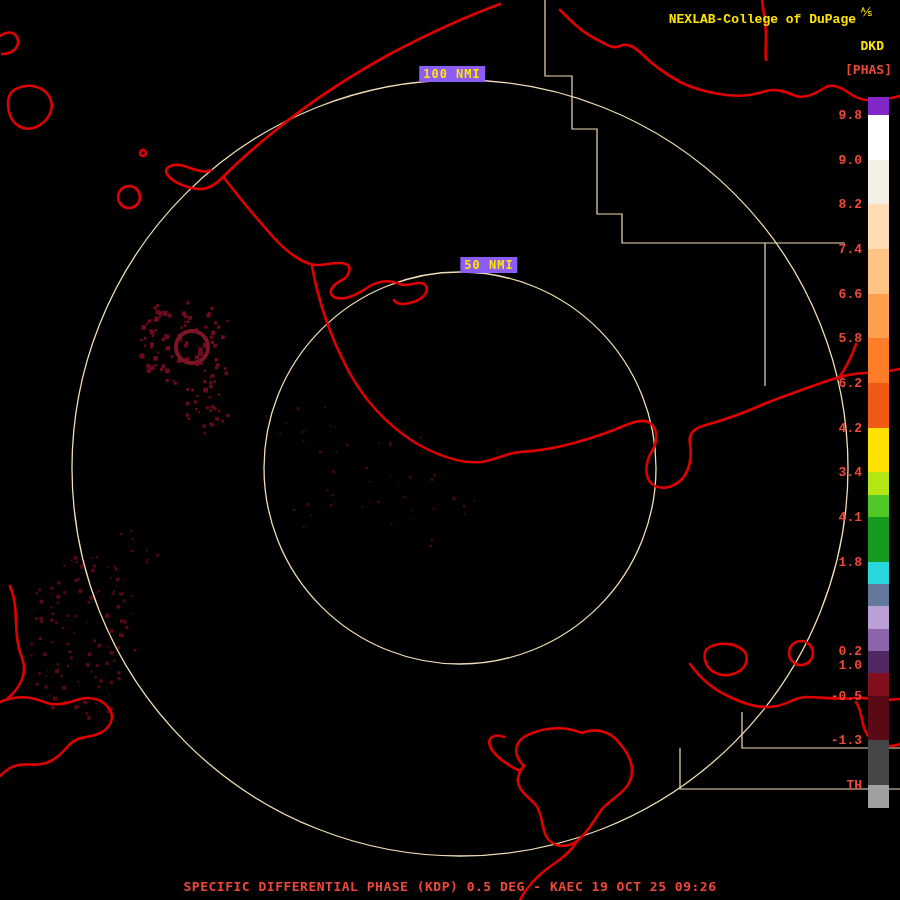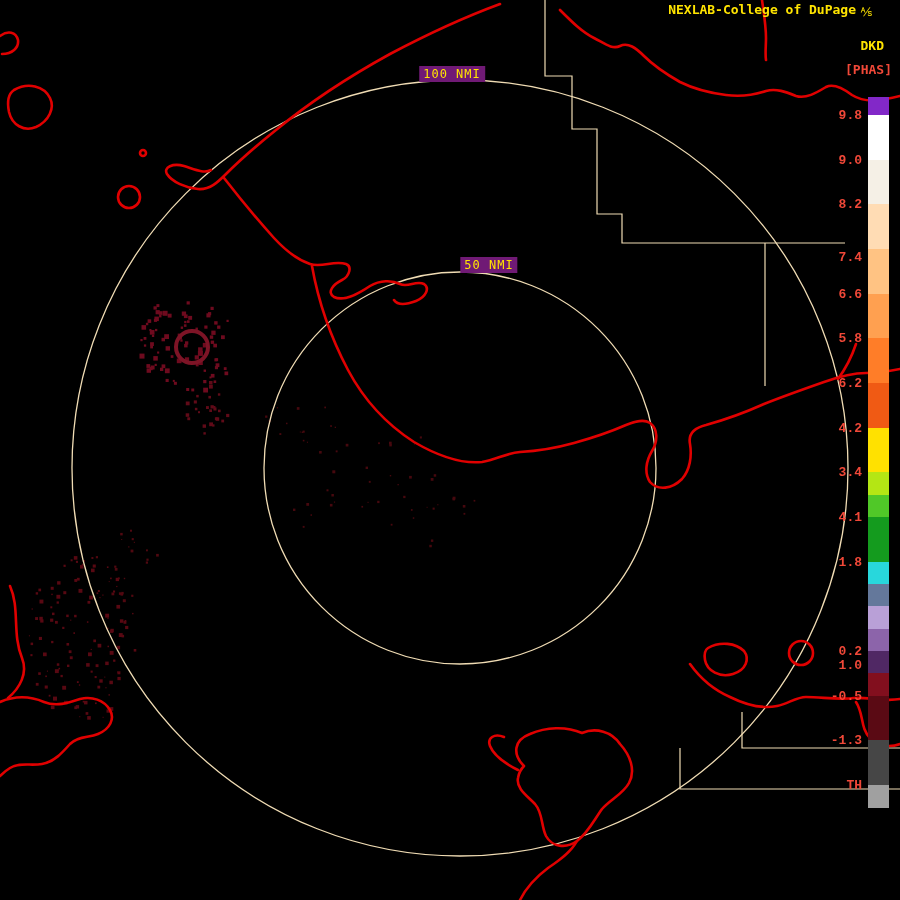--- a/index.html
+++ b/index.html
@@ -3,27 +3,27 @@
 <meta charset="utf-8">
 <style>
   html,body{margin:0;padding:0;background:#000;}
   .stage{
     position:relative;width:900px;height:900px;background:#000;overflow:hidden;
     font-family:"DejaVu Sans Mono","Liberation Mono",monospace;
     --map-red:#e00000;--boundary:#f0dcb4;--yellow:#ffe400;--red-label:#f04838;--echo:#6e0a1e;
   }
   svg{position:absolute;left:0;top:0;}
   .hdr{position:absolute;font-size:13px;font-weight:bold;white-space:pre;}
-  .brand{top:2px;right:44px;color:var(--yellow);}
+  .brand{top:12px;right:44px;color:var(--yellow);font-family:Liberation Mono, monospace;}
   .brand-glyph{position:absolute;top:5px;right:28px;color:var(--yellow);font-size:12px;font-family:"DejaVu Sans",sans-serif;}
   .prod-code{top:38px;right:16px;color:var(--yellow);}
   .prod-unit{top:62px;right:8px;color:var(--red-label);}
   .ring-label{
-    position:absolute;transform:translate(-50%,-50%);background:#701a75;color:var(--yellow);
-    font-size:12px;font-weight:normal;padding:1px 4px;letter-spacing:1px;white-space:nowrap;
+    position:absolute;transform:translate(-50%,-50%);background:#8b5cf6;color:var(--yellow);
+    font-size:12px;font-weight:bold;padding:1px 4px;letter-spacing:1px;white-space:nowrap;
   }
   .colorbar{position:absolute;left:868px;top:97px;width:21px;}
   .cb-seg{width:21px;}
   .cb-tick{
     position:absolute;right:38px;transform:translateY(-50%);
     color:var(--red-label);font-size:13px;font-weight:bold;white-space:nowrap;font-family:Liberation Mono, monospace;
   }
   .caption{
     position:absolute;left:450px;top:879px;transform:translateX(-50%);
     color:var(--red-label);font-size:13px;font-weight:bold;letter-spacing:0.5px;white-space:nowrap;
@@ -418,29 +418,30 @@
       <div class="cb-seg" style="height: 22px; background: rgb(80, 40, 100);"></div>
       <div class="cb-seg" style="height: 23px; background: rgb(130, 15, 30);"></div>
       <div class="cb-seg" style="height: 44px; background: rgb(90, 10, 20);"></div>
       <div class="cb-seg" style="height: 45px; background: rgb(70, 70, 70);"></div>
       <div class="cb-seg" style="height: 23px; background: rgb(160, 160, 160);"></div>
     </div>
   <div id="cb-ticks">
       <div class="cb-tick" style="top: 115px;">9.8</div>
       <div class="cb-tick" style="top: 159.667px;">9.0</div>
       <div class="cb-tick" style="top: 204.333px;">8.2</div>
-      <div class="cb-tick" style="top: 249px; margin-top: 8px;">7.4</div>
+      <div class="cb-tick" style="top: 249px;">7.4</div>
       <div class="cb-tick" style="top: 293.667px; margin-left: 36px;">6.6</div>
       <div class="cb-tick" style="top: 338.333px;">5.8</div>
       <div class="cb-tick" style="top: 383px;">6.2</div>
       <div class="cb-tick" style="top: 427.667px;">4.2</div>
       <div class="cb-tick" style="top: 472.333px;">3.4</div>
       <div class="cb-tick" style="top: 517px;">4.1</div>
       <div class="cb-tick" style="top: 561.667px;">1.8</div>
       <div class="cb-tick" style="top: 634px; margin-top: 31px;">1.0</div>
       <div class="cb-tick" style="top: 651px;">0.2</div>
       <div class="cb-tick" style="top: 695.667px;">-0.5</div>
       <div class="cb-tick" style="top: 740.333px;">-1.3</div>
       <div class="cb-tick" style="top: 785px;">TH</div>
     </div>
 
+  <div class="caption">SPECIFIC DIFFERENTIAL PHASE (KDP) 0.5 DEG - KAEC 19 OCT 25 09:26</div>
 
 </div>
 
 </body></html>

